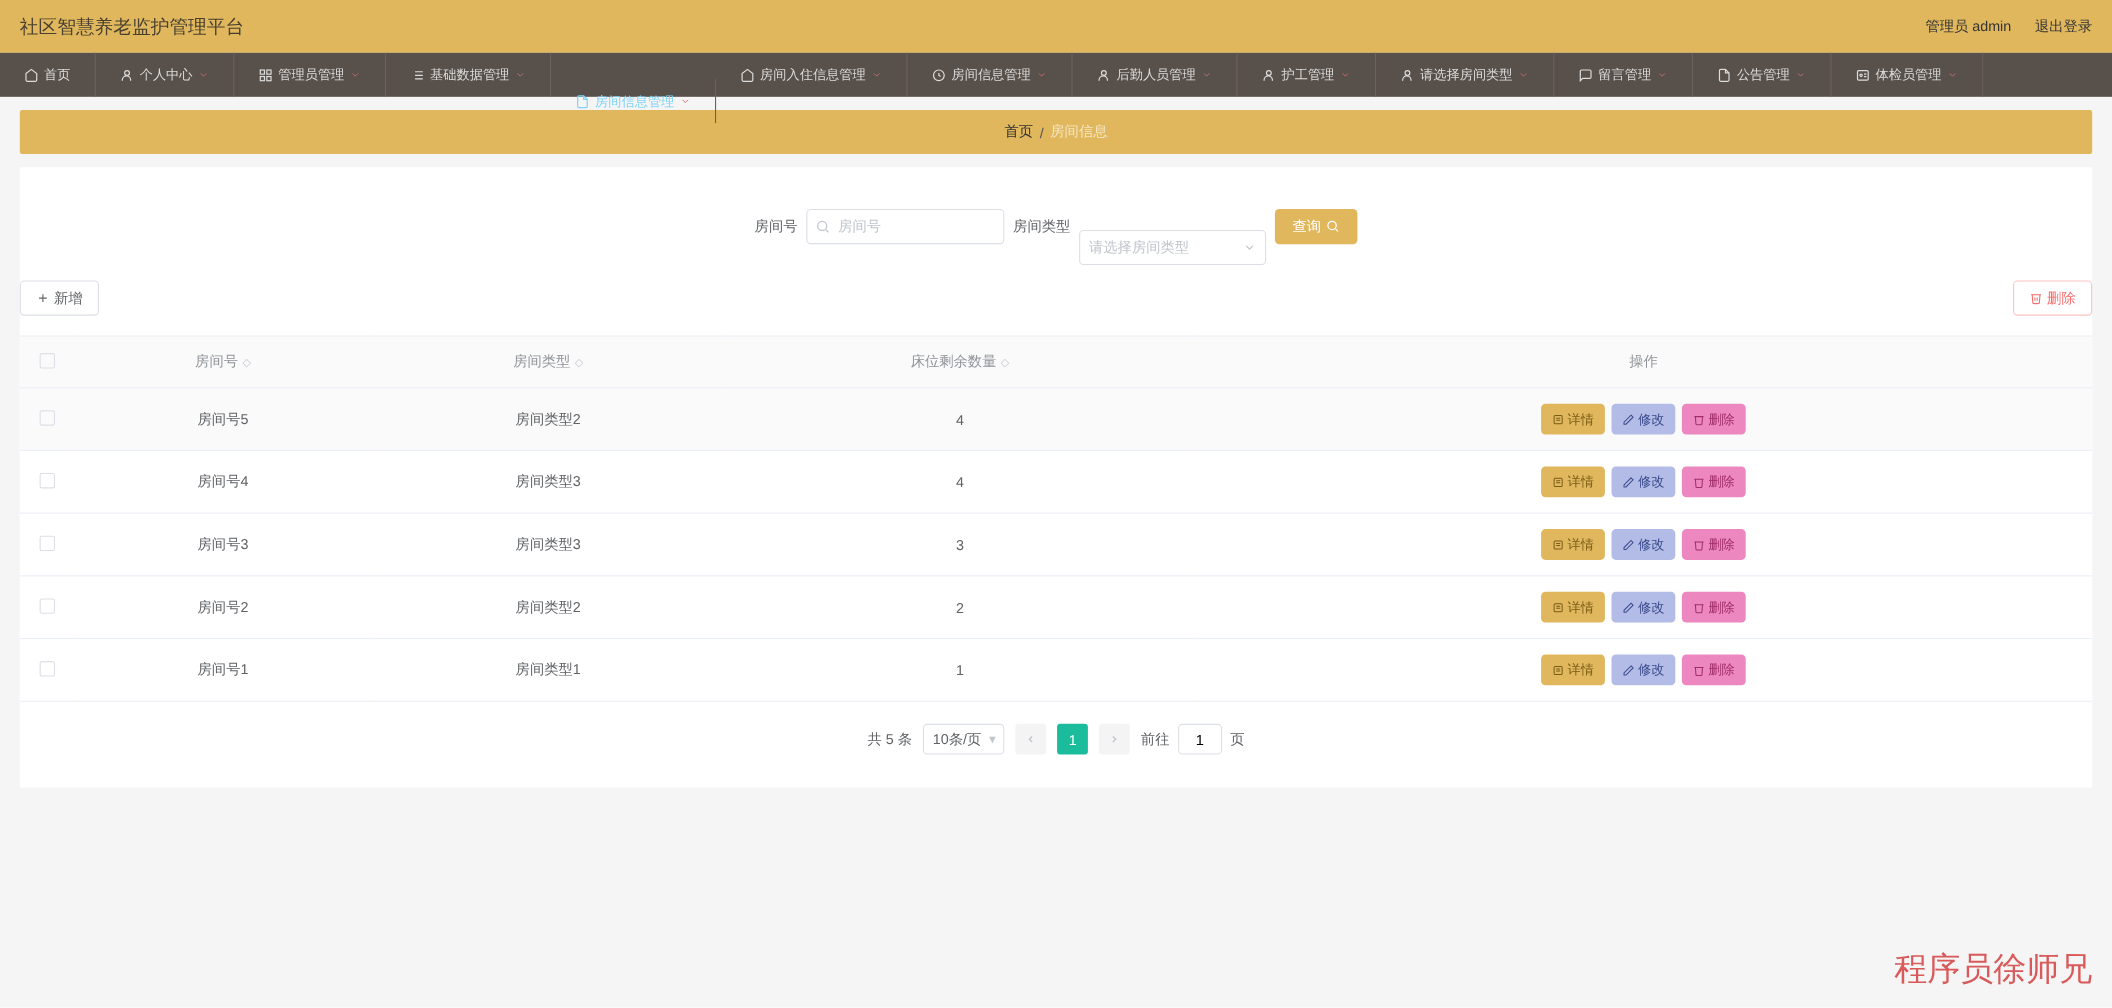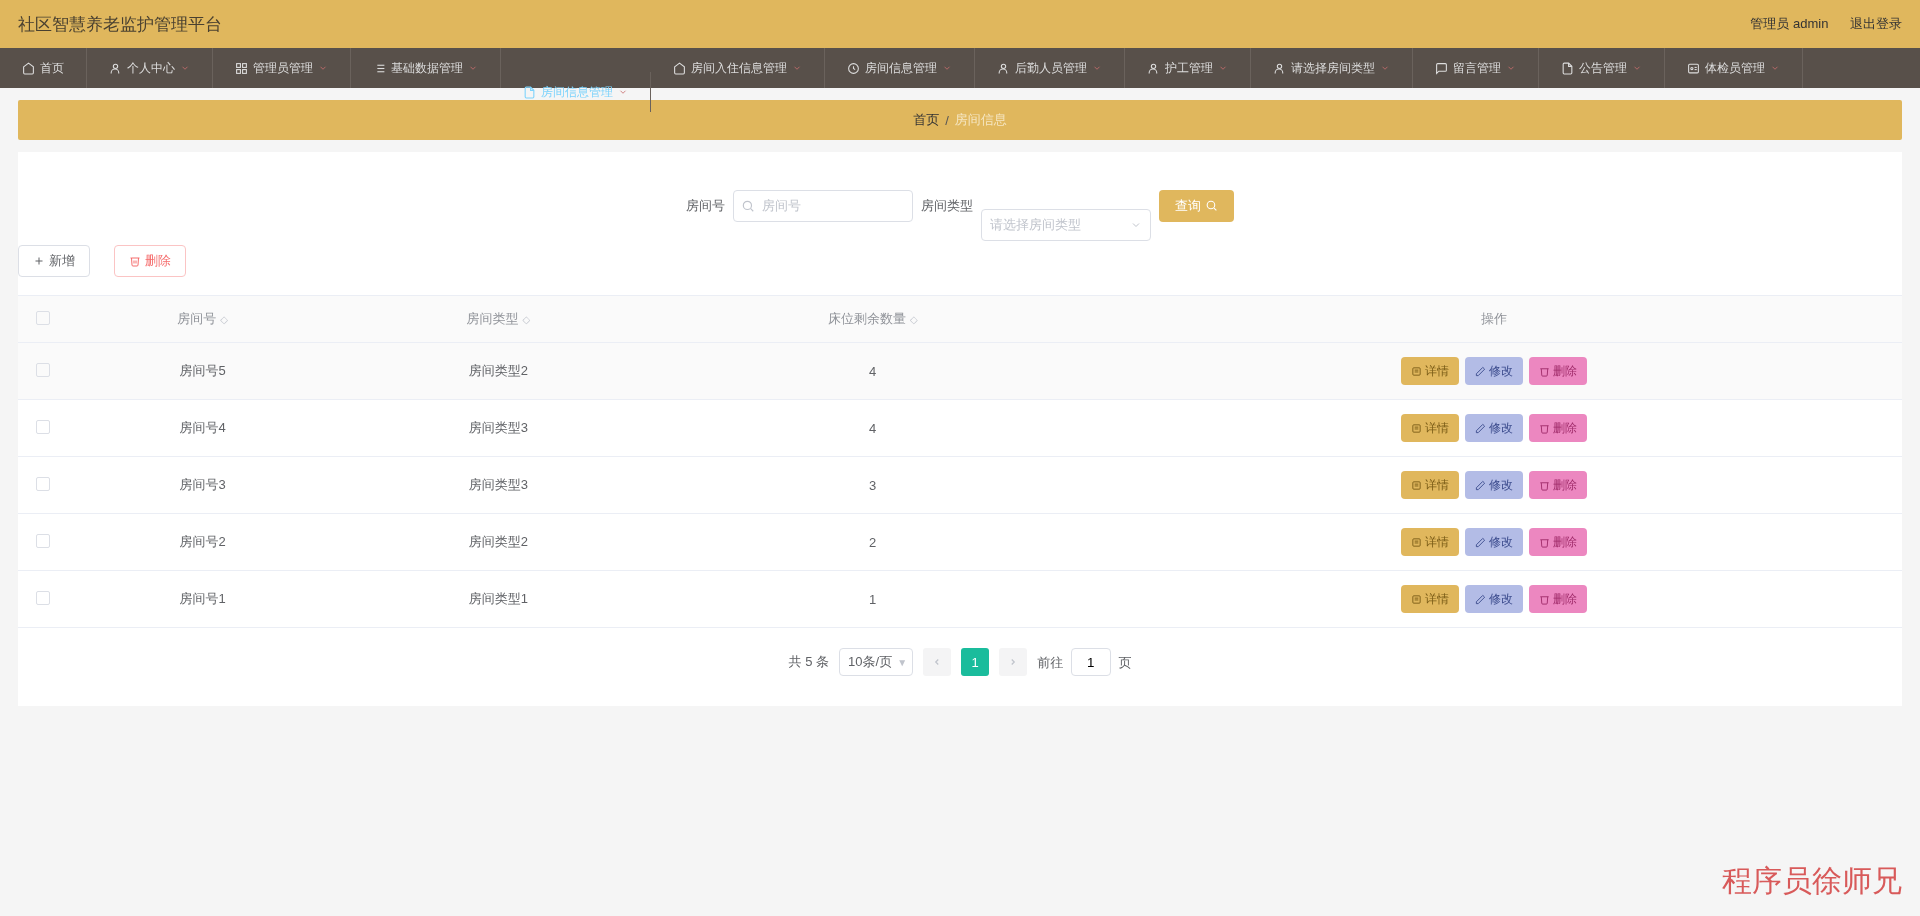--- a/index.html
+++ b/index.html
@@ -33,21 +33,21 @@
 .search-row { display: flex; align-items: center; justify-content: center; gap: 8px; }
 .search-row label { font-size: 13px; color: #606266; }
 .search-row .inp-wrap { position: relative; }
 .search-row .inp-ic { position: absolute; left: 8px; top: 50%; transform: translateY(-50%); color: #c0c4cc; }
 .search-row input.text { height: 32px; border: 1px solid #dcdfe6; border-radius: 4px; padding: 0 10px 0 28px; width: 180px; font-size: 13px; color: #606266; }
 .search-row input.text::placeholder { color: #c0c4cc; }
 .search-row .select { height: 32px; border: 1px solid #dcdfe6; border-radius: 4px; width: 170px; display: flex; align-items: center; justify-content: space-between; padding: 0 8px; color: #c0c4cc; cursor: pointer; margin-top: 39px; }
 .btn-search { height: 25px; background: #e0b75d; color: #fff; border: none; border-radius: 4px; padding: 16px 16px; font-size: 13px; cursor: pointer; display: inline-flex; align-items: center; gap: 4px; }
 
 
-.action-row { display: flex; justify-content: flex-start; gap: 24px; margin-top: 4px; }
+.action-row { display: flex; justify-content: space-between; gap: 24px; margin-top: 14px; }
 .btn-plain { height: 32px; background: #fff; border: 1px solid #dcdfe6; border-radius: 4px; padding: 0 14px; font-size: 13px; cursor: pointer; display: inline-flex; align-items: center; gap: 4px; color: #606266; }
 .btn-plain.danger { color: #f56c6c; border-color: #fbc4c4; }
 
 
 .tbl { width: calc(100% - 0px); margin: 18px 0 0; border-collapse: collapse; }
 .tbl th, .tbl td { border-bottom: 1px solid #ebeef5; padding: 14px 8px; font-size: 13px; color: #606266; text-align: center; }
 .tbl thead th { background: #fafafa; font-weight: normal; color: #909399; border-top: 1px solid #ebeef5; }
 .tbl tbody tr:first-child td { background: #fafafa; }
 .checkbox { width: 14px; height: 14px; border: 1px solid #dcdfe6; border-radius: 2px; display: inline-block; cursor: pointer; }
 .sort-ic { margin-left: 4px; color: #c0c4cc; font-size: 10px; }

